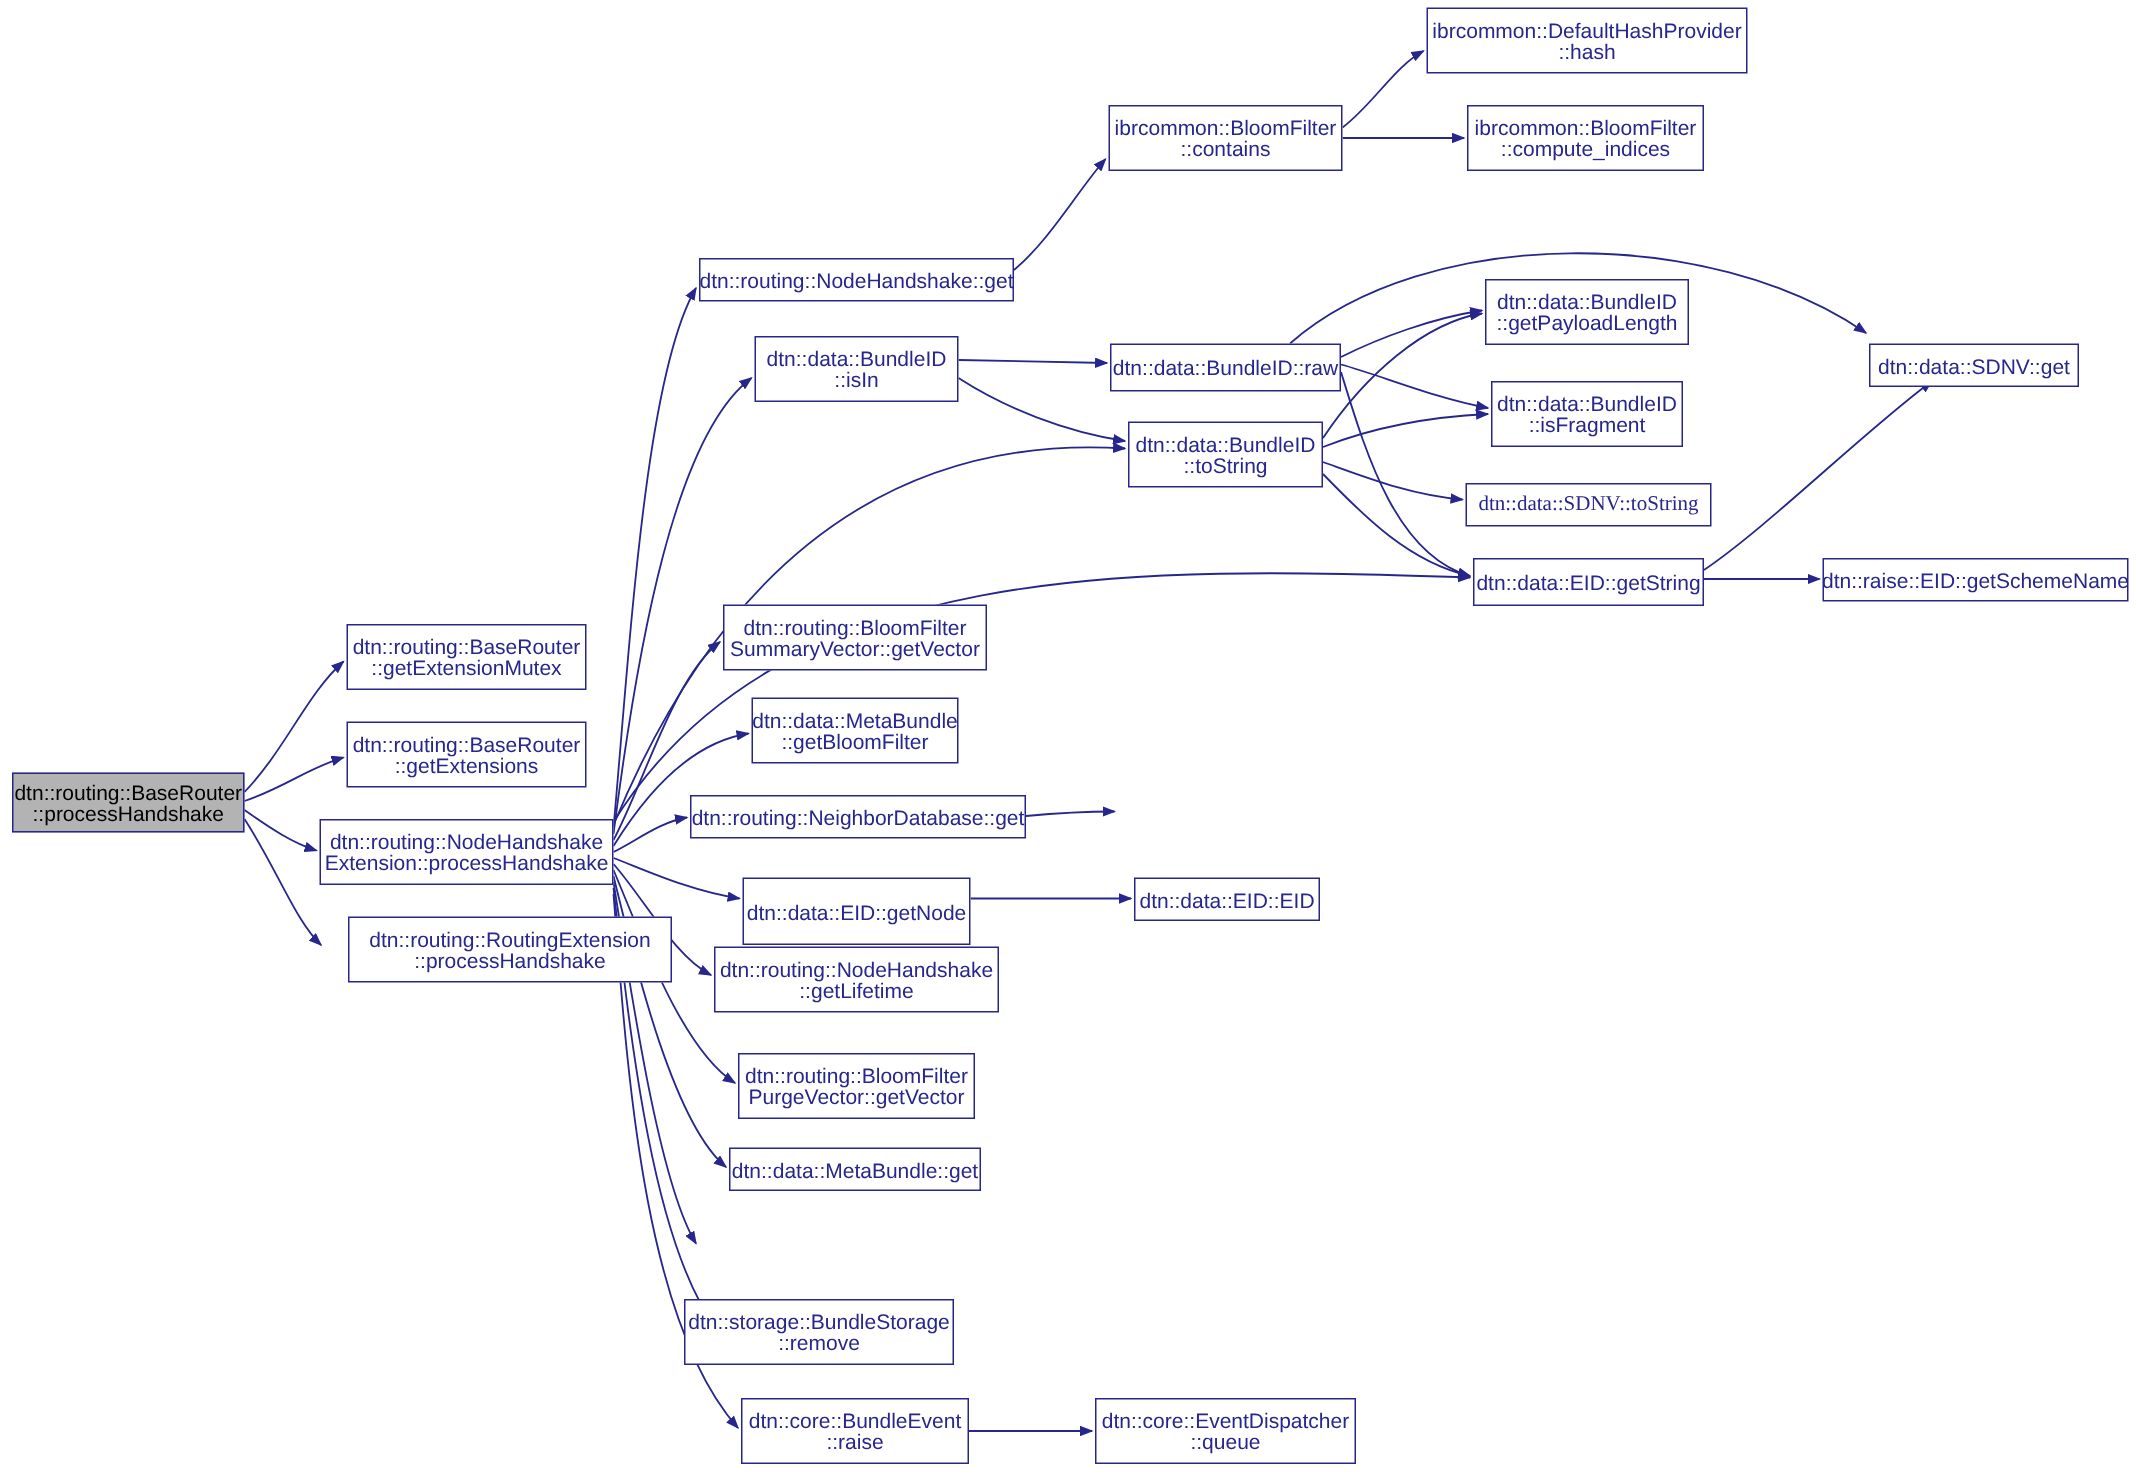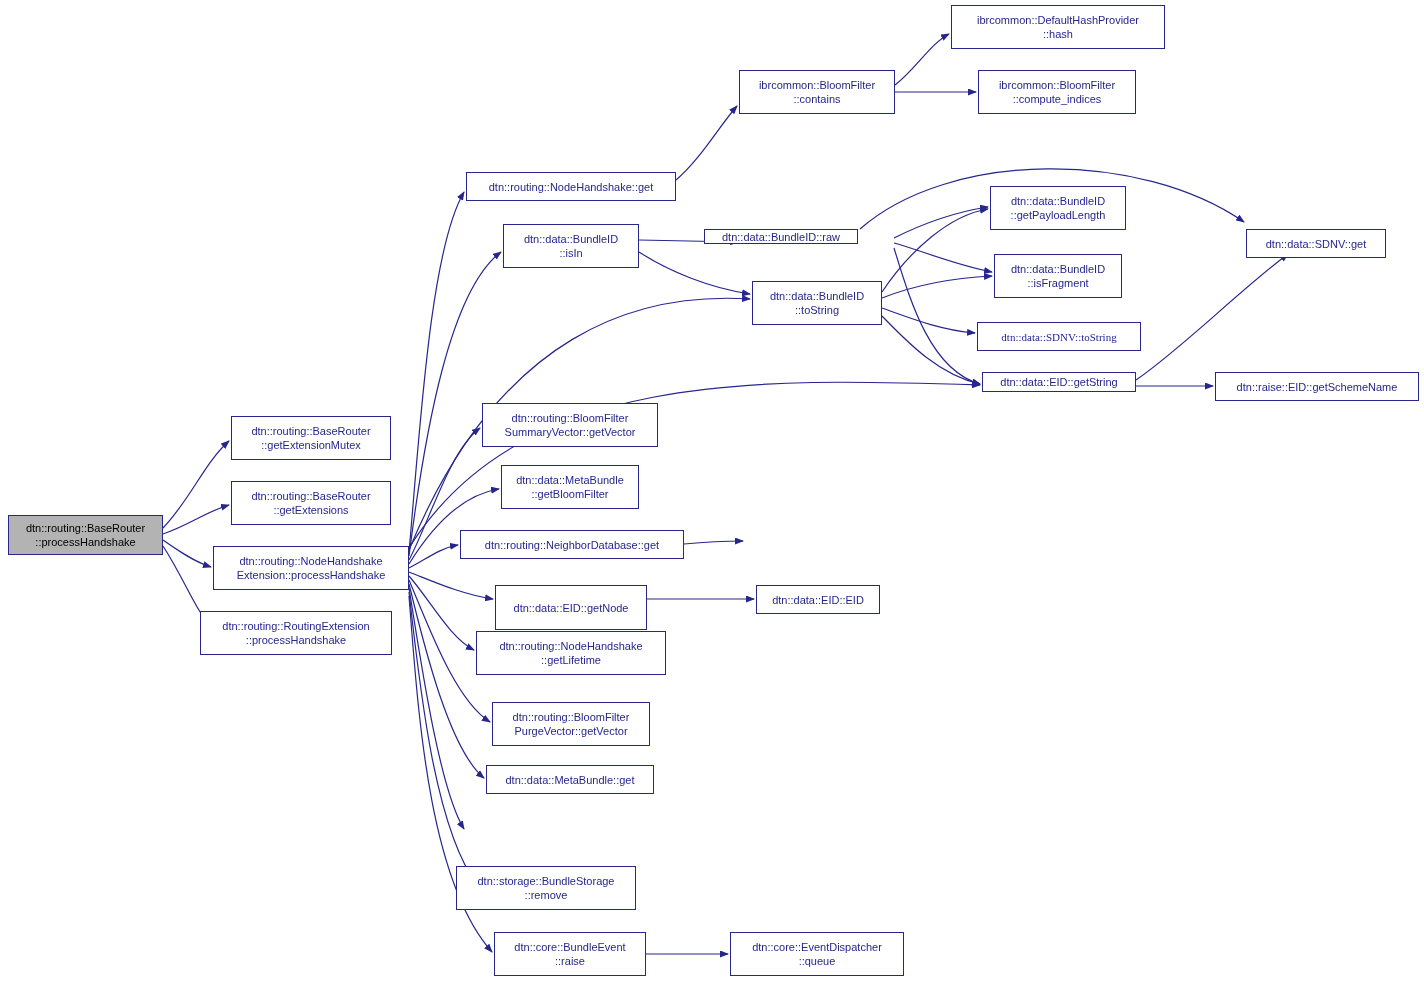--- a/index.html
+++ b/index.html
@@ -22,21 +22,21 @@
     width: 1424px;
     height: 983px;
     pointer-events: none;
   }
   .node {
     position: absolute;
     box-sizing: border-box;
     border: 1px solid #26268c;
     background: #ffffff;
     color: #26268c;
-    font-size: 11px;
+    font-size: 14px;
     line-height: 14px;
     display: flex;
     align-items: center;
     justify-content: center;
     text-align: center;
     padding: 3px 3px;
     white-space: pre-line;
   }
   .node.root {
     background: #b3b3b3;
@@ -105,21 +105,21 @@
     </g>
   </svg>
 <div class="node root" style="left: 8px; top: 515px; width: 155px; height: 40px;">dtn::routing::BaseRouter
 ::processHandshake</div>
     <div class="node" style="left: 231px; top: 416px; width: 160px; height: 44px;">dtn::routing::BaseRouter
 ::getExtensionMutex</div>
     <div class="node" style="left: 231px; top: 481px; width: 160px; height: 44px;">dtn::routing::BaseRouter
 ::getExtensions</div>
     <div class="node" style="left: 213px; top: 546px; width: 196px; height: 44px;">dtn::routing::NodeHandshake
 Extension::processHandshake</div>
-    <div class="node" style="left: 200px; top: 611px; width: 192px; height: 44px;">dtn::routing::RoutingExtension
+    <div class="node" style="left: 232px; top: 611px; width: 216px; height: 44px;">dtn::routing::RoutingExtension
 ::processHandshake</div>
     <div class="node" style="left: 466px; top: 172px; width: 210px; height: 29px;">dtn::routing::NodeHandshake::get</div>
     <div class="node" style="left: 503px; top: 224px; width: 136px; height: 44px;">dtn::data::BundleID
 ::isIn</div>
     <div class="node" style="left: 482px; top: 403px; width: 176px; height: 44px;">dtn::routing::BloomFilter
 SummaryVector::getVector</div>
     <div class="node" style="left: 501px; top: 465px; width: 138px; height: 44px;">dtn::data::MetaBundle
 ::getBloomFilter</div>
     <div class="node" style="left: 460px; top: 530px; width: 224px; height: 29px;">dtn::routing::NeighborDatabase::get</div>
     <div class="node" style="left: 495px; top: 585px; width: 152px; height: 45px;">dtn::data::EID::getNode</div>
@@ -131,27 +131,27 @@
     <div class="node" style="left: 456px; top: 866px; width: 180px; height: 44px;">dtn::storage::BundleStorage
 ::remove</div>
     <div class="node" style="left: 494px; top: 932px; width: 152px; height: 44px;">dtn::core::BundleEvent
 ::raise</div>
     <div class="node" style="left: 739px; top: 70px; width: 156px; height: 44px;">ibrcommon::BloomFilter
 ::contains</div>
     <div class="node" style="left: 951px; top: 5px; width: 214px; height: 44px;">ibrcommon::DefaultHashProvider
 ::hash</div>
     <div class="node" style="left: 978px; top: 70px; width: 158px; height: 44px;">ibrcommon::BloomFilter
 ::compute_indices</div>
-    <div class="node" style="left: 704px; top: 229px; width: 154px; height: 15px;">dtn::data::BundleID::raw</div>
+    <div class="node" style="left: 740px; top: 229px; width: 154px; height: 32px;">dtn::data::BundleID::raw</div>
     <div class="node" style="left: 752px; top: 281px; width: 130px; height: 44px;">dtn::data::BundleID
 ::toString</div>
     <div class="node" style="left: 990px; top: 186px; width: 136px; height: 44px;">dtn::data::BundleID
 ::getPayloadLength</div>
     <div class="node" style="left: 994px; top: 254px; width: 128px; height: 44px;">dtn::data::BundleID
 ::isFragment</div>
     <div class="node" style="left: 977px; top: 322px; width: 164px; height: 29px; font-family: Liberation Serif, serif;">dtn::data::SDNV::toString</div>
-    <div class="node" style="left: 982px; top: 372px; width: 154px; height: 20px;">dtn::data::EID::getString</div>
+    <div class="node" style="left: 982px; top: 372px; width: 154px; height: 32px;">dtn::data::EID::getString</div>
     <div class="node" style="left: 1246px; top: 229px; width: 140px; height: 29px;">dtn::data::SDNV::get</div>
     <div class="node" style="left: 1215px; top: 372px; width: 204px; height: 29px;">dtn::raise::EID::getSchemeName</div>
     <div class="node" style="left: 756px; top: 585px; width: 124px; height: 29px;">dtn::data::EID::EID</div>
     <div class="node" style="left: 730px; top: 932px; width: 174px; height: 44px;">dtn::core::EventDispatcher
 ::queue</div>
   </div>
 
 </body></html>

